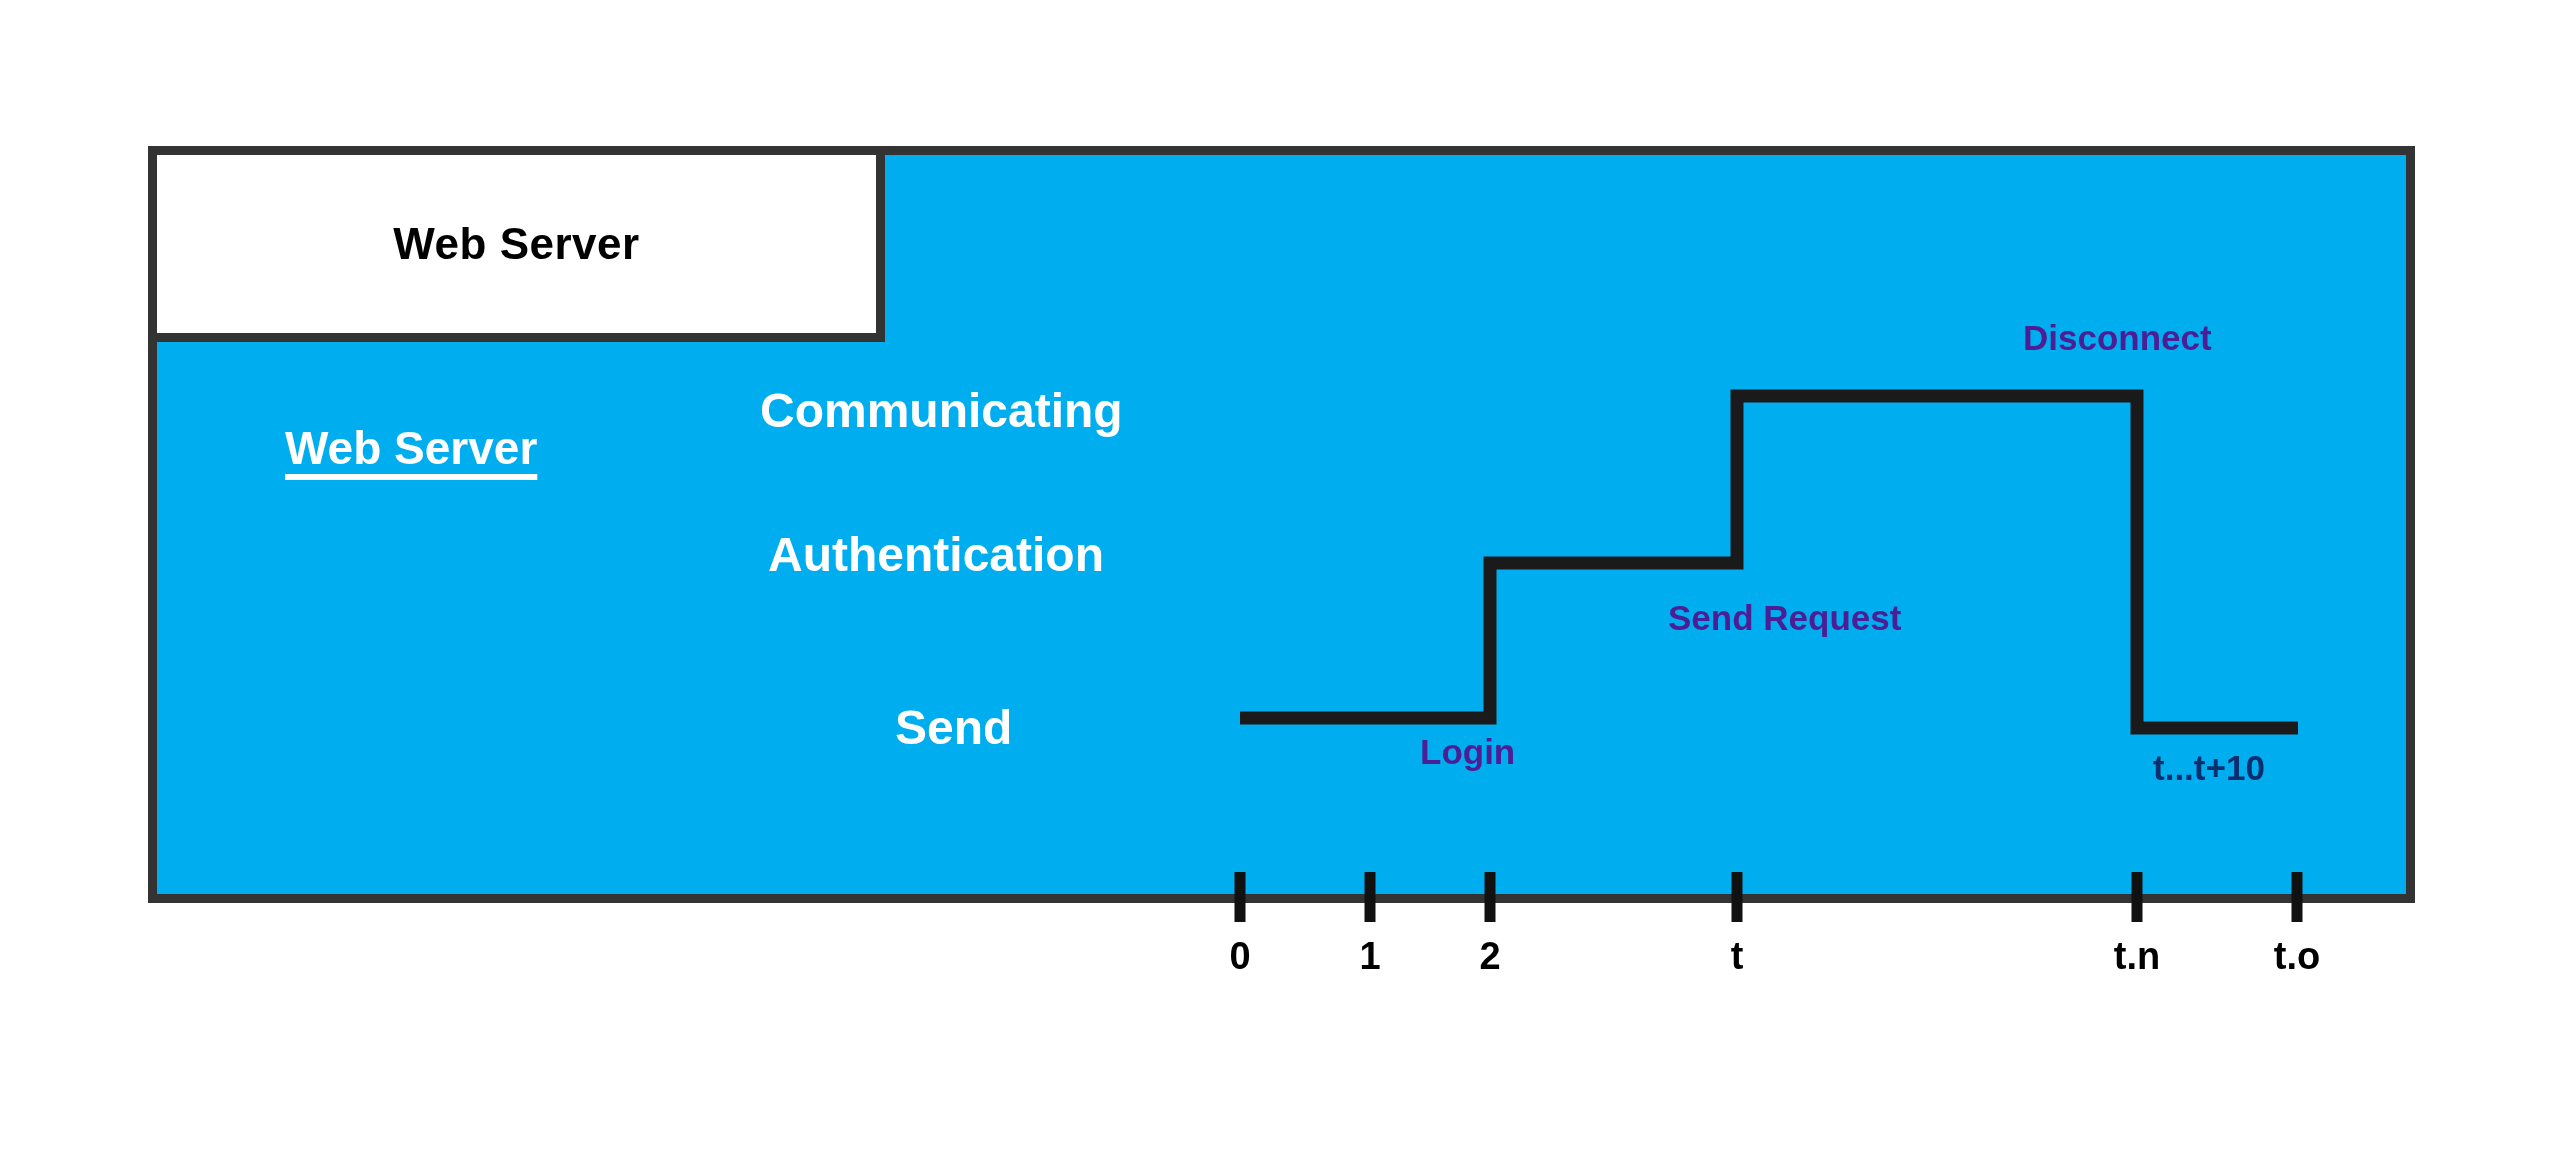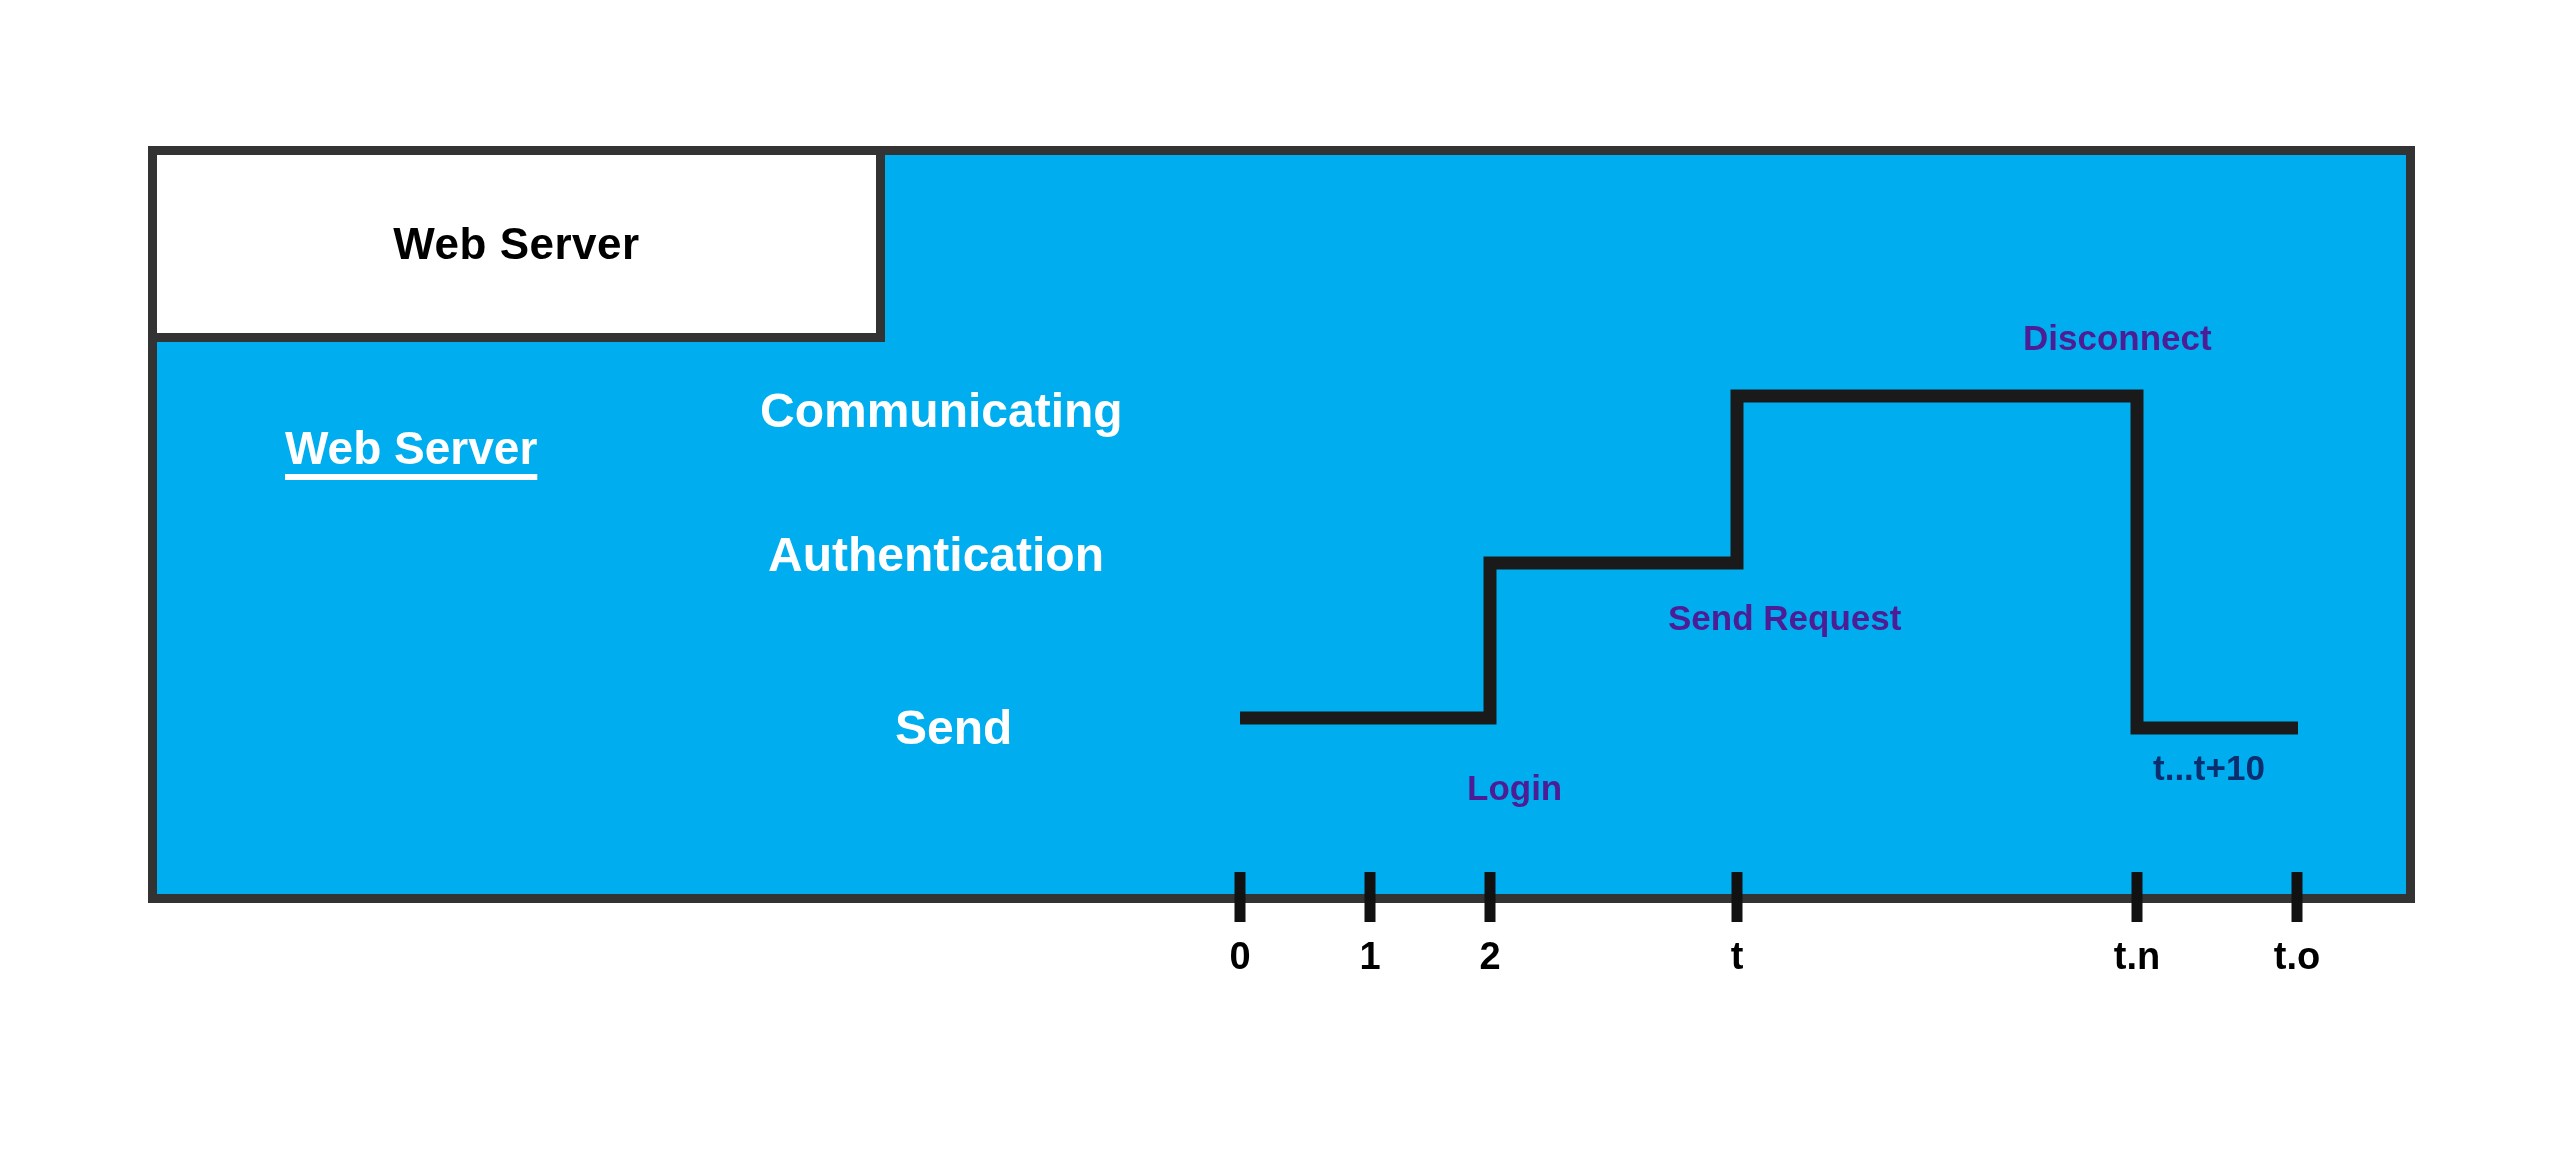--- a/index.html
+++ b/index.html
@@ -89,21 +89,21 @@
   
   .event-label {
     position: absolute;
     font-size: 35px;
     font-weight: bold;
     white-space: nowrap;
   }
   .event-label.yellow { color: #4c1d95; }
   .event-label.navy   { color: #0B2E6E; }
 
-  #event-login      { left: 1420px; top: 768px; margin-left: 47px; }
+  #event-login      { left: 1420px; top: 732px; }
   #event-send       { left: 1668px; top: 578px; margin-top: 20px; }
   #event-disconnect { left: 2023px; top: 318px; }
   #event-range      { left: 2153px; top: 748px; }
 
   
   .tick-label {
     position: absolute;
     top: 935px;
     font-size: 38px;
     font-weight: bold;

